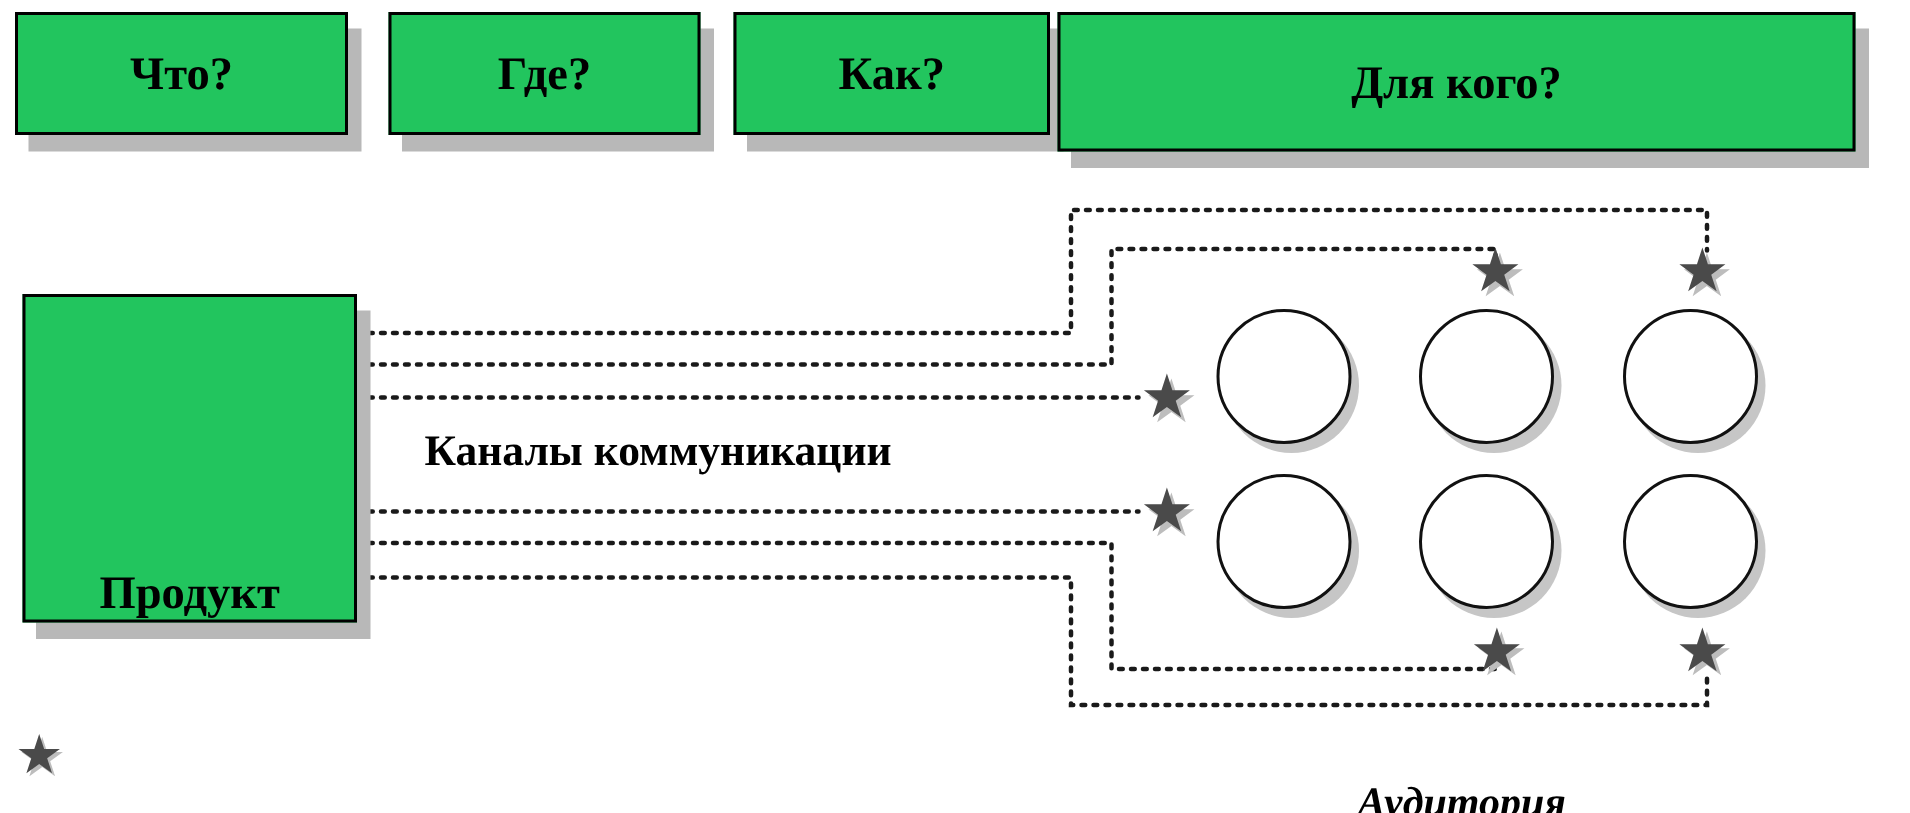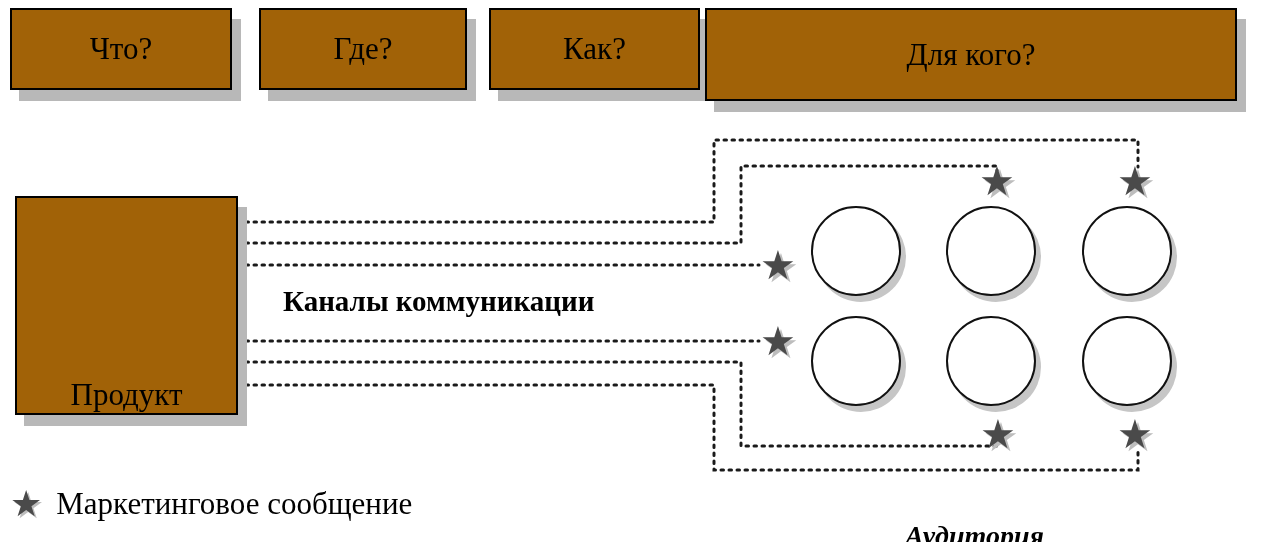--- a/index.html
+++ b/index.html
@@ -8,27 +8,27 @@
     width: 1273px;
     height: 542px;
     position: relative;
     background: #ffffff;
     font-family: "Liberation Serif", "DejaVu Serif", serif;
     overflow: hidden;
     color: #000;
   }
   .shadow-box {
     position: absolute;
-    background: #a16207;
+    background: #22c55e;
     border: 2px solid #000;
     box-shadow: 9px 11px 0 #b8b8b8;
     display: flex;
     align-items: center;
     justify-content: center;
-    font-weight: normal;
+    font-weight: bold;
     font-size: 31px;
     z-index: 3;
   }
   .circle {
     position: absolute;
     width: 90px;
     height: 90px;
     border: 2px solid #111;
     border-radius: 50%;
     background: #ffffff;
@@ -112,16 +112,15 @@
 
 <span class="star" style="left:979px;  top:161px;">★</span>
 <span class="star" style="left:1117px; top:161px;">★</span>
 <span class="star" style="left:760px;  top:245px;">★</span>
 <span class="star" style="left:760px;  top:321px;">★</span>
 <span class="star" style="left:980px;  top:414px;">★</span>
 <span class="star" style="left:1117px; top:414px;">★</span>
 
 <div class="legend-row">
   <span class="legend-star">★</span>
-  <span class="legend-text">Маркетинговое сообщение</span>
 </div>
 
 <div class="label bold" style="left:905px; top:520px; font-size:28px;font-style:italic;">Аудитория</div>
 
 </body></html>

